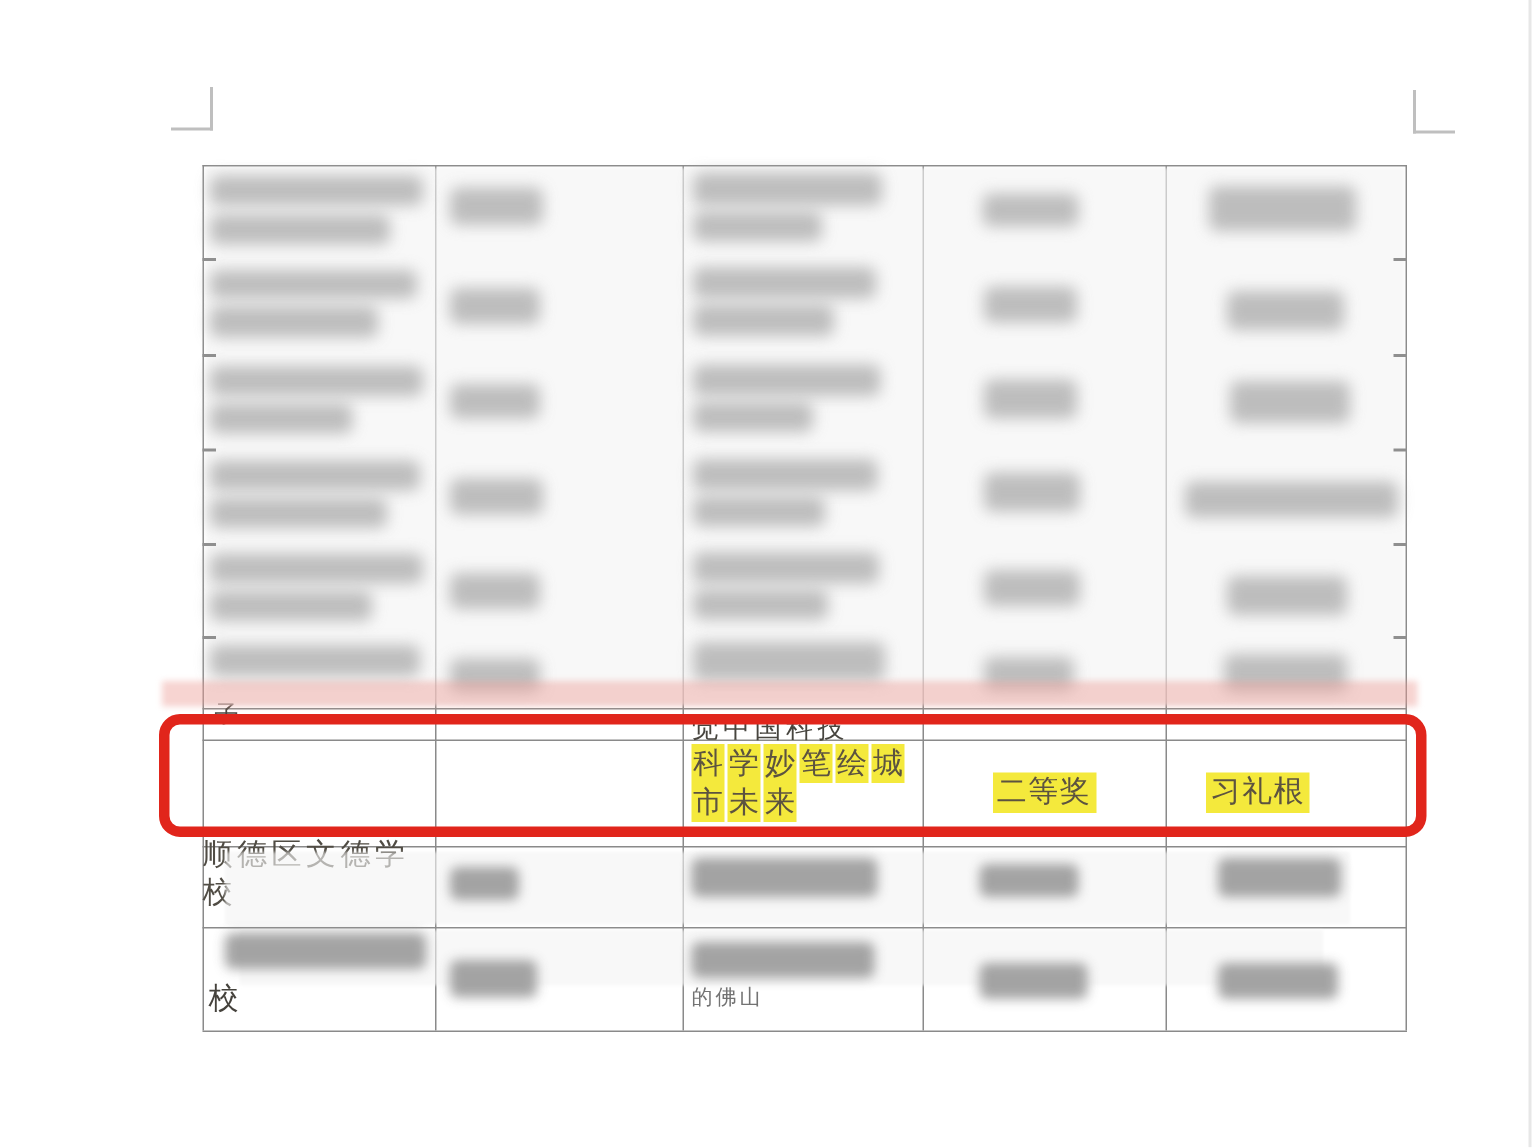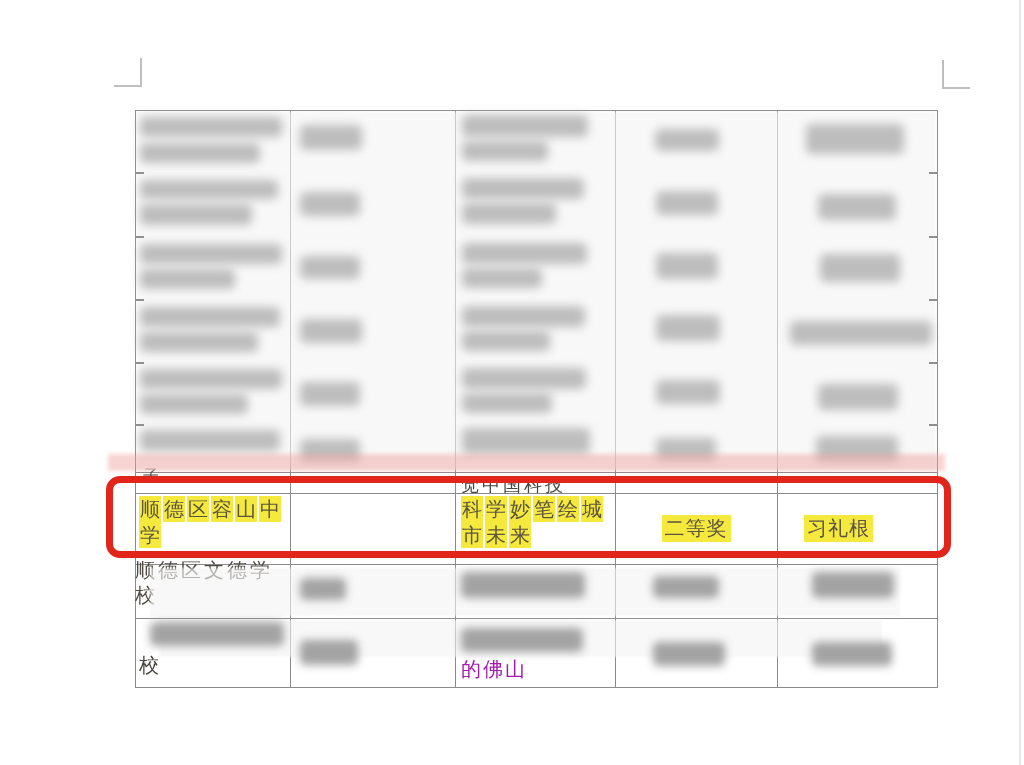--- a/index.html
+++ b/index.html
@@ -122,33 +122,30 @@
       <div class="smudge dk" style="left:300px;top:640px;width:58px;height:25px;"></div>
       <div class="smudge dk" style="left:461px;top:628px;width:122px;height:24px;"></div>
       <div class="smudge dk" style="left:653px;top:642px;width:72px;height:24px;"></div>
       <div class="smudge dk" style="left:812px;top:642px;width:80px;height:24px;"></div>
       <div class="pinkband" style="left:108px;top:454px;width:837px;height:17px;"></div>
     </div>
 
   <div class="frag under" style="left:143px;top:466px;font-size:16px;">子</div>
   <div class="frag under" style="left:461px;top:473px;font-size:18px;font-family:Liberation Serif, serif;">觉中国科技</div>
 
-  <div class="cellbox" style="left:137px;top:495px;width:153px;height:69px;padding:1px 0 0 2px;">
-    <span><span class="hlc">顺</span><span class="hlc">德</span><span class="hlc">区</span><span class="hlc">容</span><span class="hlc">山</span><span class="hlc">中</span><span class="hlc">学</span></span>
-  </div>
   <div class="cellbox" style="left:459px;top:495px;width:155px;height:69px;padding:1px 6px 0 2px;">
     <span><span class="hlc">科</span><span class="hlc">学</span><span class="hlc">妙</span><span class="hlc">笔</span><span class="hlc">绘</span><span class="hlc">城</span><span class="hlc">市</span><span class="hlc">未</span><span class="hlc">来</span></span>
   </div>
   <div class="cellbox center-cell" style="left:616px;top:493px;width:160px;height:71px;">
     <span class="hlblock">二等奖</span>
   </div>
   <div class="cellbox center-cell" style="left:759px;top:493px;width:159px;height:71px;">
     <span class="hlblock">习礼根</span>
   </div>
 
   <div class="frag under" style="left:135px;top:558px;width:152px;font-size:20px;line-height:25px;color:#504c44;">顺德区文德学校</div>
 
   <div class="frag under" style="left:139px;top:652px;font-size:20px;color:#45423c;">校</div>
-  <div class="frag under" style="left:461px;top:656px;font-size:20px;letter-spacing:2px;color:#a21caf;">的佛山</div>
+  <div class="frag under" style="left:461px;top:656px;font-size:14px;letter-spacing:2px;color:#737373;">的佛山</div>
 
   <div id="redbox"></div>
 
 </div>
 
 </body></html>

